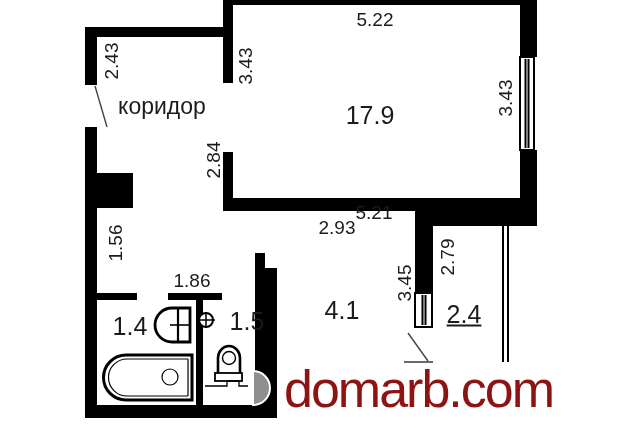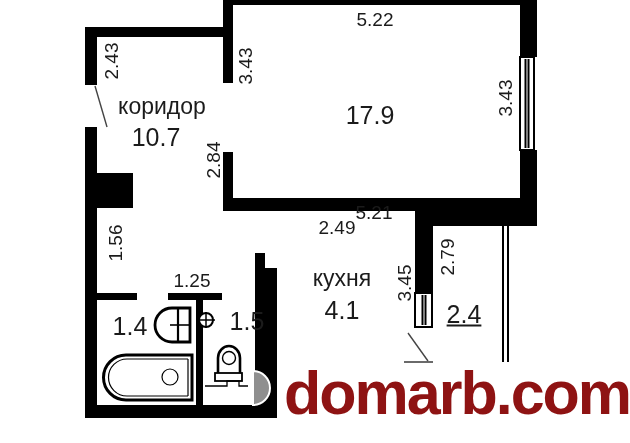--- a/index.html
+++ b/index.html
@@ -14,21 +14,21 @@
   .railing{position:absolute;left:502px;top:226px;width:7px;height:136px;
     border-left:2px solid #000;border-right:2px solid #000;box-sizing:border-box;z-index:1;}
   .overlay{position:absolute;left:0;top:0;z-index:2;}
   .lbl{position:absolute;white-space:nowrap;transform:translate(-50%,-50%);z-index:4;line-height:1;}
   .lbl.rot{transform:translate(-50%,-50%) rotate(-90deg);}
   .dim{font-size:19px;}
   .room{font-size:23px;}
   .area{font-size:25px;}
   .watermark{
     position:absolute;left:284px;top:363px;z-index:5;
-    font-size:61px;font-weight:700;letter-spacing:-2px;line-height:1;
+    font-size:52px;font-weight:400;letter-spacing:-2px;line-height:1;
     color:#8e1313;white-space:nowrap;
   }
 </style>
 </head>
 <body>
 
 <div class="plan">
 
   <div class="wall" style="left:85px;top:27px;width:12px;height:58px;"></div>
   <div class="wall" style="left:85px;top:127px;width:12px;height:291px;"></div>
@@ -89,35 +89,33 @@
     <g>
       <path d="M218,378 L218,358 A11,12 0 0 1 240,358 L240,378 Z" fill="#ffffff" stroke="#000" stroke-width="2.6"></path>
       <rect x="215" y="373" width="27" height="8" fill="#ffffff" stroke="#000" stroke-width="1.8"></rect>
       <circle cx="229" cy="358" r="6.5" fill="none" stroke="#000" stroke-width="1.4"></circle>
     </g>
 
     <path d="M205,386 H227 V381 H239 V386 H248" fill="none" stroke="#000" stroke-width="1.3"></path>
   </svg>
 
   <div class="lbl room" style="left:162px;top:106px;text-align:right;">коридор</div>
-  <div class="lbl area" style="left:156px;top:137px;">10.7</div>
 
   <div class="lbl area" style="left:362px;top:115px;margin-left:8px;">17.9</div>
 
-  <div class="lbl room" style="left:342px;top:278px;">кухня</div>
   <div class="lbl area" style="left:342px;top:310px;">4.1</div>
 
   <div class="lbl area" style="left:130px;top:326px;">1.4</div>
   <div class="lbl area" style="left:231px;top:321px;margin-left:16px;">1.5</div>
   <div class="lbl area" style="left:464px;top:314px;text-decoration:underline;">2.4</div>
 
   <div class="lbl dim" style="left:375px;top:19px;">5.22</div>
   <div class="lbl dim" style="left:374px;top:188px;margin-top:24px;">5.21</div>
-  <div class="lbl dim" style="left:337px;top:227px;">2.49</div>
-  <div class="lbl dim" style="left:192px;top:280px;">1.25</div>
+  <div class="lbl dim" style="left:337px;top:227px;">2.93</div>
+  <div class="lbl dim" style="left:192px;top:280px;">1.86</div>
 
   <div class="lbl dim rot" style="left:111px;top:61px;">2.43</div>
   <div class="lbl dim rot" style="left:245px;top:66px;">3.43</div>
   <div class="lbl dim rot" style="left:505px;top:98px;">3.43</div>
   <div class="lbl dim rot" style="left:213px;top:160px;">2.84</div>
   <div class="lbl dim rot" style="left:115px;top:243px;">1.56</div>
   <div class="lbl dim rot" style="left:404px;top:283px;">3.45</div>
   <div class="lbl dim rot" style="left:447px;top:257px;">2.79</div>
 
   <div class="watermark">domarb.com</div>

